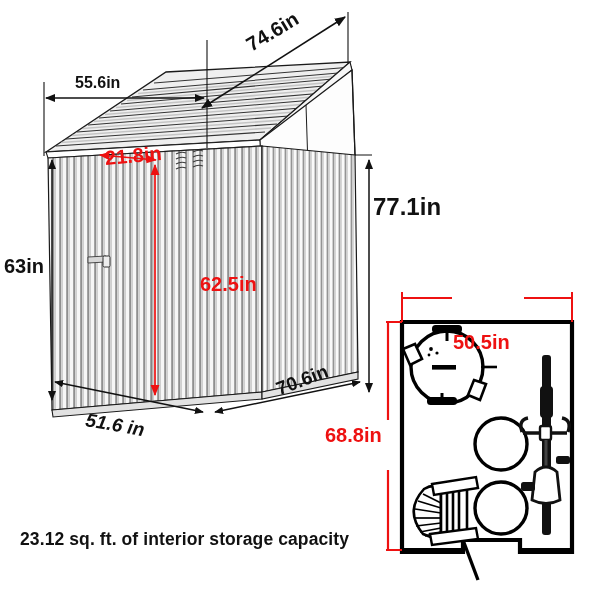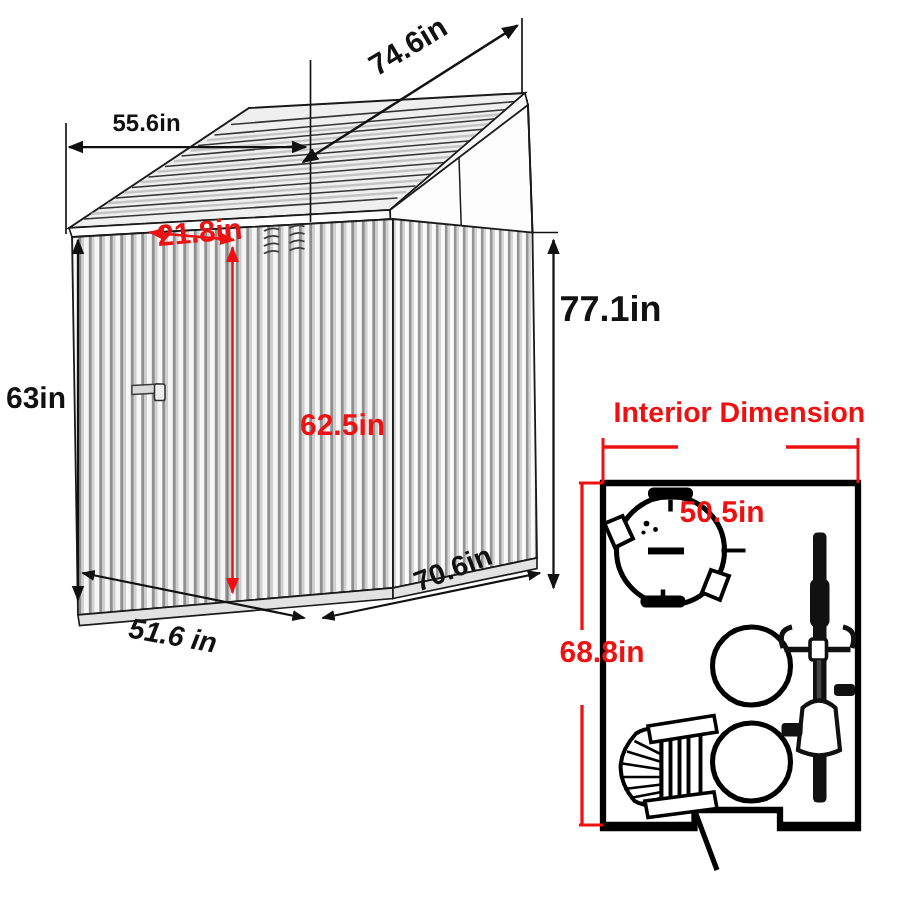--- a/index.html
+++ b/index.html
@@ -237,20 +237,20 @@
   <div class="lbl blk" style="left:373px;top:195px;font-size:24px;">77.1in</div>
 
   <div class="lbl blk" style="left:86px;top:410px;font-size:19px;font-style:italic;transform:rotate(10deg);transform-origin:left center;">51.6 in</div>
 
   <div class="lbl blk" style="left:277px;top:380px;font-size:19px;transform:rotate(-21deg);transform-origin:left center;">70.6in</div>
 
   <div class="lbl red" style="left:105px;top:148px;font-size:20px;transform:rotate(-5deg);transform-origin:left center;">21.8in</div>
 
   <div class="lbl red" style="left:160px;top:274px;font-size:20px;margin-left:40px;">62.5in</div>
 
-  <div class="lbl red" style="left:409px;top:266px;font-size:19px;">Interior Dimension</div>
 
   <div class="lbl red" style="left:453px;top:288px;font-size:20px;margin-top:44px;">50.5in</div>
 
-  <div class="lbl red" style="left:325px;top:425px;font-size:20px;margin-left:48px;">68.8in</div>
-
+  <div class="lbl red" style="left:325px;top:425px;font-size:20px;">68.8in</div>
+
+  <div class="capacity blk" style="left:20px;top:529px;font-size:17.5px;">23.12 sq. ft. of interior storage capacity</div>
 
 </div>
 
 </body></html>

